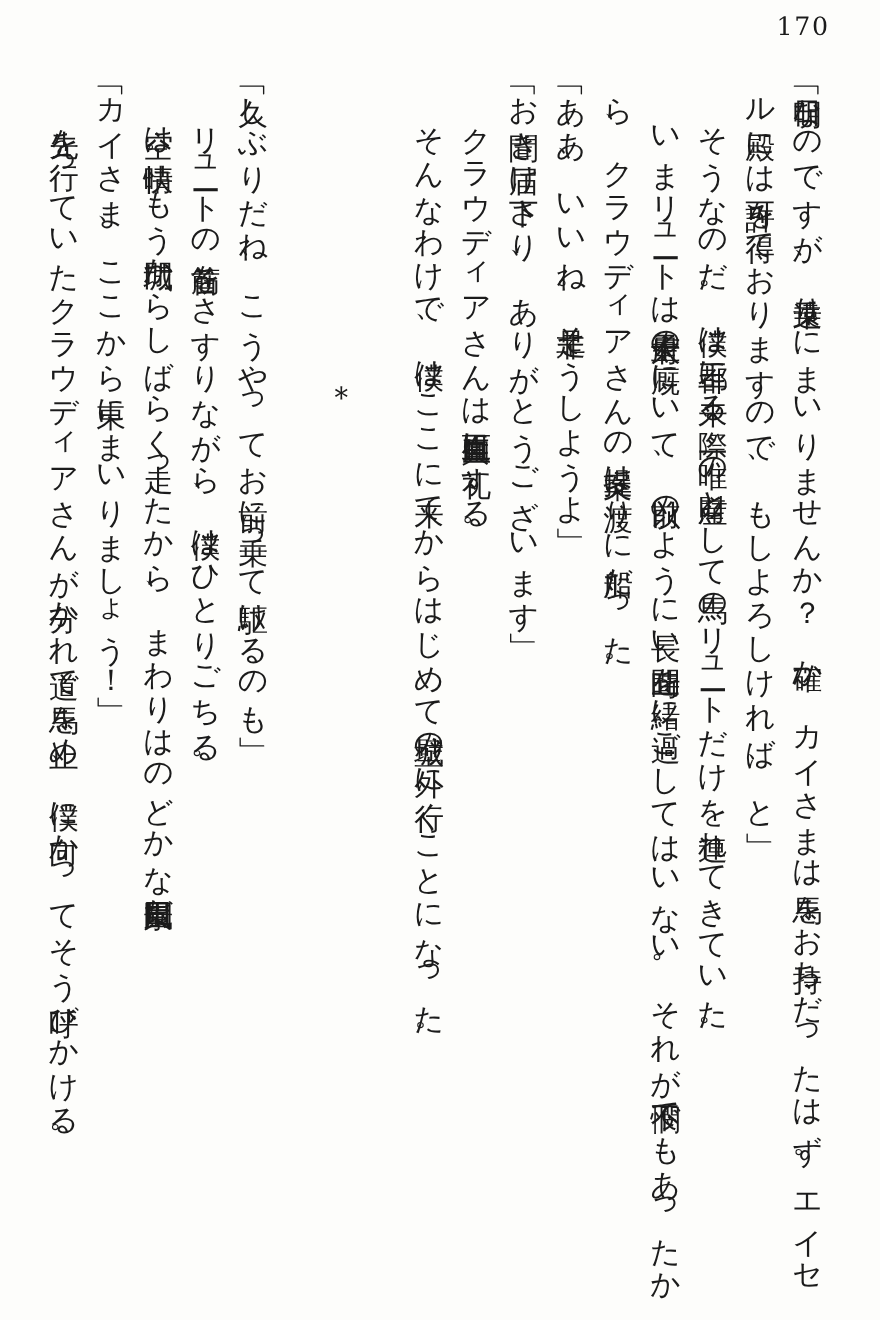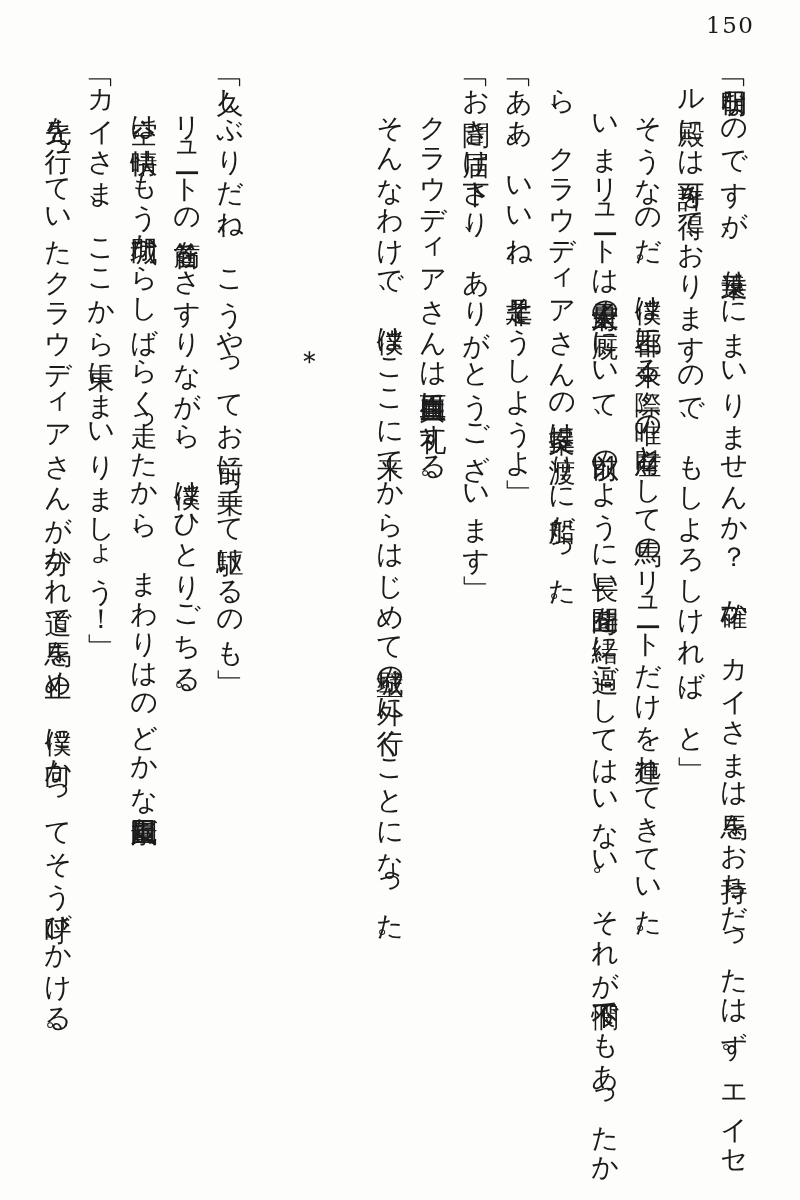--- a/index.html
+++ b/index.html
@@ -53,21 +53,21 @@
     margin-block-end: 37px;
     text-indent: 9em;
     font-size: 29px;
   }
 </style>
 </head>
 <body style="background: rgb(253, 253, 251); color: rgb(27, 27, 27);">
 
 <div class="book-page">
 
-  <div class="page-number">150</div>
+  <div class="page-number">170</div>
 
   <div class="text-area">
 
     <p class="dialogue">「明日なのですが、遠乗りにまいりませんか？　確か、カイさまは馬をお持ちだったはず。エイセル殿には許可を得ておりますので、もしよろしければ、と」</p>
 
     <p class="narration">そうなのだ。僕は王都に来る際、唯一の財産として馬のリュートだけを連れてきていた。</p>
 
     <p class="narration">いまリュートは皇太子府の厩にいて、以前のように長い時間を一緒に過ごしてはいない。それが不憫でもあったから、クラウディアさんの提案は渡りに船だった。</p>
 
     <p class="dialogue">「ああ、いいね。是非そうしようよ」</p>

